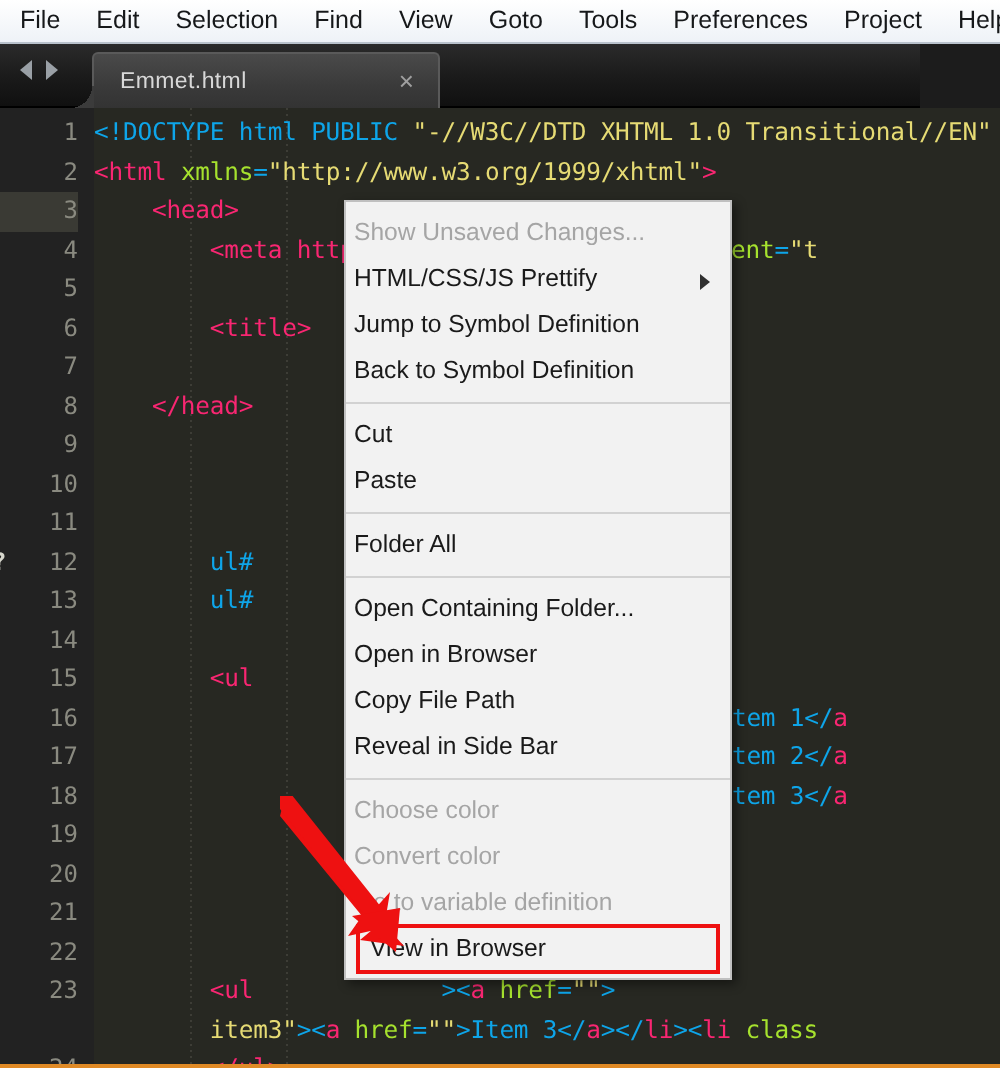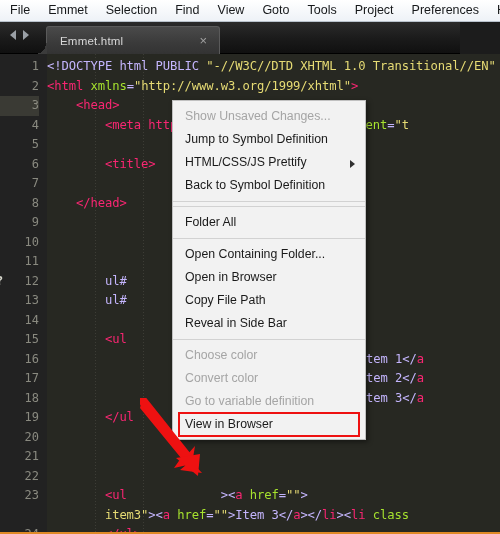--- a/index.html
+++ b/index.html
@@ -76,39 +76,39 @@
   }
   .cl{
     position:absolute;left:0;white-space:pre;
     font-family:"DejaVu Sans Mono","Liberation Mono",monospace;
     font-size:12.2px;line-height:19.5px;height:19.5px;
     color:#f8f8f2;letter-spacing:-0.1px;
   }
   .t   {color:#f92672;}   
   .at  {color:#a6e22e;}   
   .st  {color:#e6db74;}   
-  .pl  {color:#c4b5fd;}   
+  .pl  {color:#0ea5e9;}   
   
   .guide{position:absolute;top:0;bottom:0;width:1px;
     background:repeating-linear-gradient(#3d3d36 0 1px, transparent 1px 3px);}
 
   
   #ctxmenu{
     position:absolute;left:172px;top:100px;width:194px;
     background:#f2f2f2;
     border:1px solid #c0c0c0;
     box-shadow:2px 2px 5px rgba(0,0,0,.45);
     font-size:12.3px;color:#1a1a1a;
     padding:4px 0 3px 0;
     box-sizing:border-box;
     z-index:20;
   }
   #ctxmenu .row{
     position:relative;height:23px;line-height:23px;
-    padding-left:12px;white-space:nowrap;
+    padding-left:4px;white-space:nowrap;
   }
   #ctxmenu .row.disabled{color:#a5a5a5;}
   #ctxmenu .sep{height:1px;background:#d2d2d2;margin:4px 0 4px 0;}
   #ctxmenu .sub{
     position:absolute;right:10px;top:9px;width:0;height:0;
     border-top:4px solid transparent;border-bottom:4px solid transparent;
     border-left:5px solid #303030;
   }
   #ctxmenu .row.highlight{
     outline:2px solid #ee1111;outline-offset:-1px;
@@ -119,28 +119,28 @@
   #arrow{
     position:absolute;left:140px;top:398px;width:80px;height:80px;z-index:30;
     pointer-events:none;
   }
 </style>
 </head>
 <body>
 
 <div id="menubar">
     <div class="mi">File</div>
-    <div class="mi">Emmet</div>
+    <div class="mi">Edit</div>
     <div class="mi">Selection</div>
     <div class="mi">Find</div>
     <div class="mi">View</div>
     <div class="mi">Goto</div>
     <div class="mi">Tools</div>
+    <div class="mi">Preferences</div>
     <div class="mi">Project</div>
-    <div class="mi">Preferences</div>
     <div class="mi">Help</div>
   </div>
 
 <div id="tabstrip">
   <div id="navarrows">
     <span class="arw l"></span>
     <span class="arw r"></span>
   </div>
   <div id="tab">
     <span id="tab-label">Emmet.html</span>
@@ -189,36 +189,37 @@
       <div class="cl" style="top: 139.5px;"><span class="pl">    </span><span class="t">&lt;/head&gt;</span></div>
       <div class="cl" style="top: 159px;"></div>
       <div class="cl" style="top: 198px;"></div>
       <div class="cl" style="top: 217.5px;"><span class="pl">        ul#</span></div>
       <div class="cl" style="top: 237px;"><span class="pl">        ul#</span></div>
       <div class="cl" style="top: 256.5px;"></div>
       <div class="cl" style="top: 276px;"><span class="pl">        </span><span class="t">&lt;ul</span></div>
       <div class="cl" style="top: 295.5px; left: 290px;"><span class="st">""</span><span class="pl">&gt;Item 1&lt;/</span><span class="t">a</span></div>
       <div class="cl" style="top: 315px; left: 290px;"><span class="st">""</span><span class="pl">&gt;Item 2&lt;/</span><span class="t">a</span></div>
       <div class="cl" style="top: 334.5px; left: 290px;"><span class="st">""</span><span class="pl">&gt;Item 3&lt;/</span><span class="t">a</span></div>
-      <div class="cl" style="top: 354px;"><span class="pl">        </span><span class="t">&lt;/ul</span></div>
       <div class="cl" style="top: 373.5px;"></div>
       <div class="cl" style="top: 393px;"></div>
       <div class="cl" style="top: 412.5px;"></div>
       <div class="cl" style="top: 432px; left: 0px;"><span class="pl">        </span><span class="t">&lt;ul</span><span class="pl">             </span><span class="pl">&gt;&lt;</span><span class="t">a </span><span class="at">href</span><span class="pl">=</span><span class="st">""</span><span class="pl">&gt;</span></div>
       <div class="cl" style="top: 451.5px; left: 0px;"><span class="st">        item3"</span><span class="pl">&gt;&lt;</span><span class="t">a </span><span class="at">href</span><span class="pl">=</span><span class="st">""</span><span class="pl">&gt;Item 3&lt;/</span><span class="t">a</span><span class="pl">&gt;&lt;/</span><span class="t">li</span><span class="pl">&gt;&lt;</span><span class="t">li </span><span class="at">class</span></div>
       <div class="cl" style="top: 471px;"><span class="pl">        </span><span class="t">&lt;/ul&gt;</span></div>
     </div>
 </div>
 
 <div id="ctxmenu">
     <div class="row disabled"><span>Show Unsaved Changes...</span></div>
+    <div class="row"><span>HTML/CSS/JS Prettify</span><span class="sub"></span></div>
     <div class="row"><span>Jump to Symbol Definition</span></div>
-    <div class="row"><span>HTML/CSS/JS Prettify</span><span class="sub"></span></div>
     <div class="row"><span>Back to Symbol Definition</span></div>
     <div class="sep"></div>
+    <div class="row"><span>Cut</span></div>
+    <div class="row"><span>Paste</span></div>
     <div class="sep"></div>
     <div class="row"><span>Folder All</span></div>
     <div class="sep"></div>
     <div class="row"><span>Open Containing Folder...</span></div>
     <div class="row"><span>Open in Browser</span></div>
     <div class="row"><span>Copy File Path</span></div>
     <div class="row"><span>Reveal in Side Bar</span></div>
     <div class="sep"></div>
     <div class="row disabled"><span>Choose color</span></div>
     <div class="row disabled"><span>Convert color</span></div>

